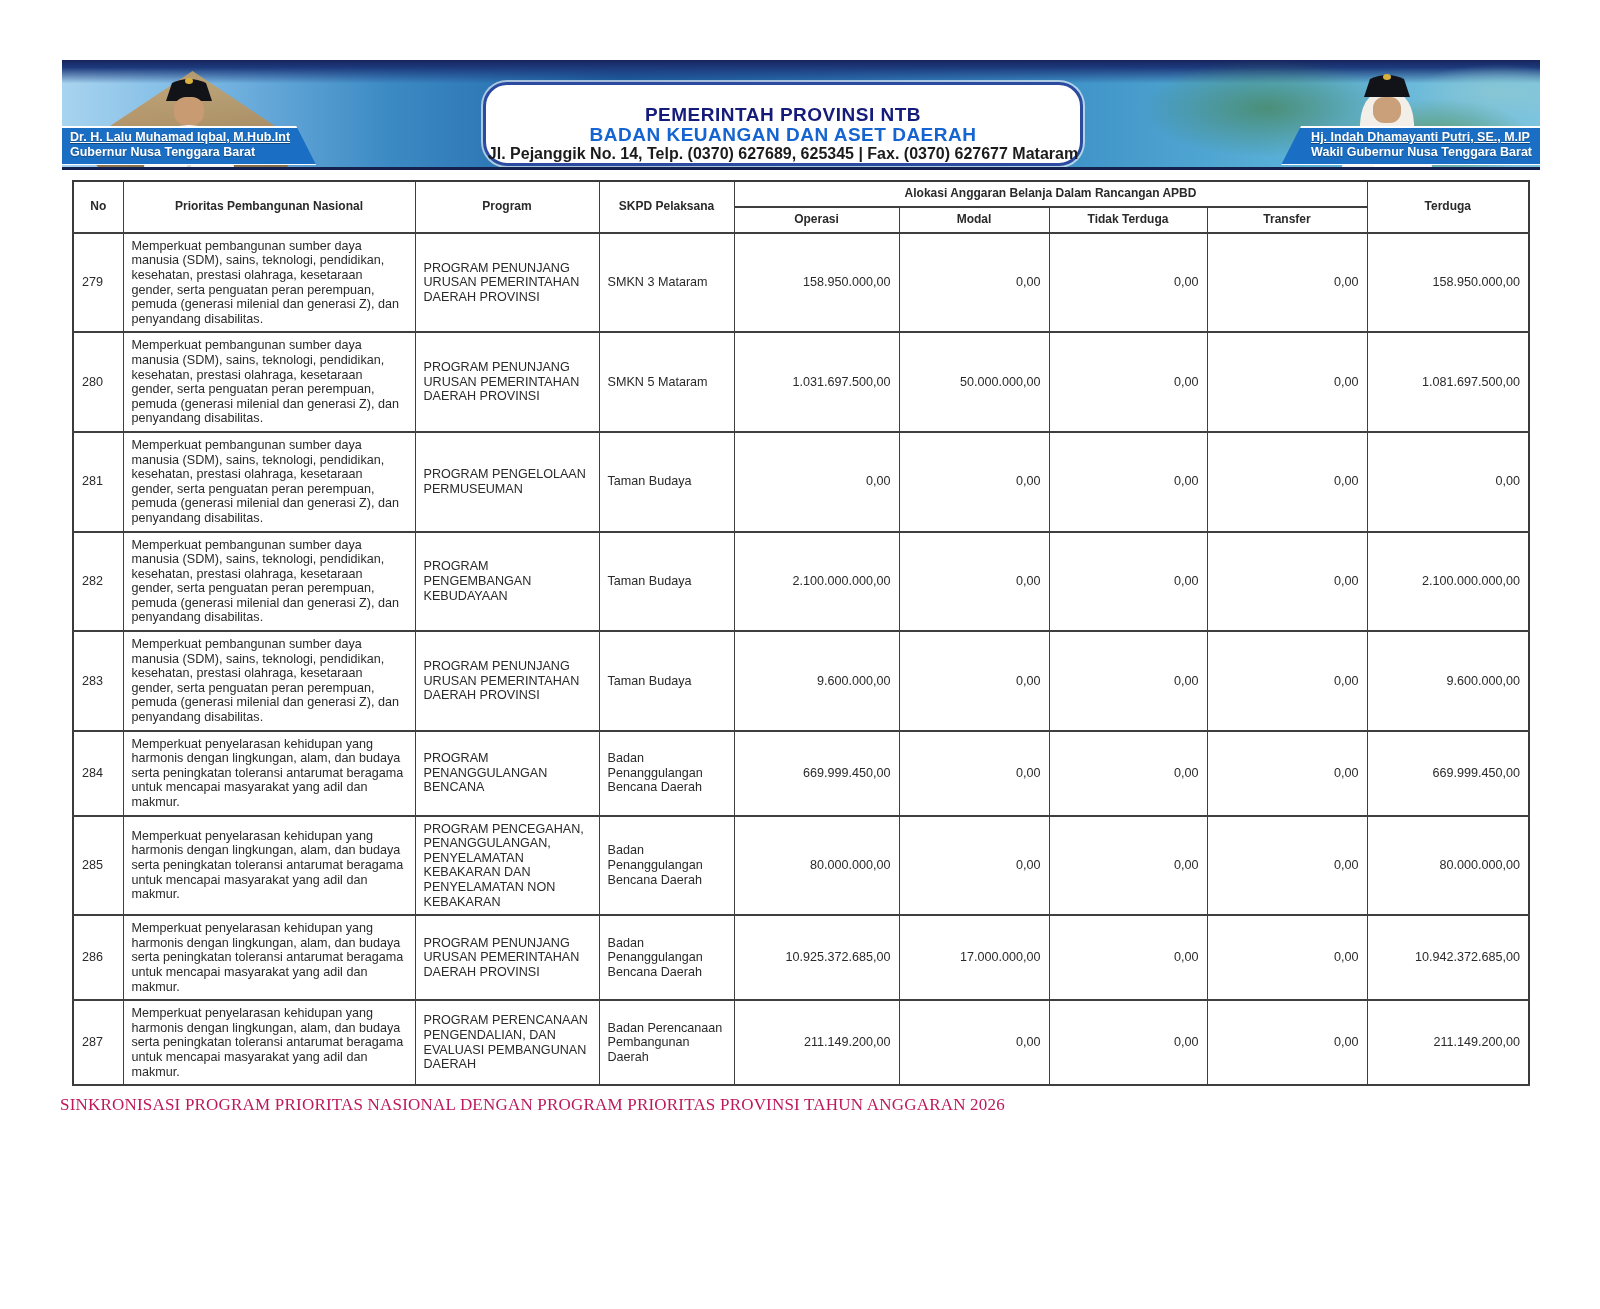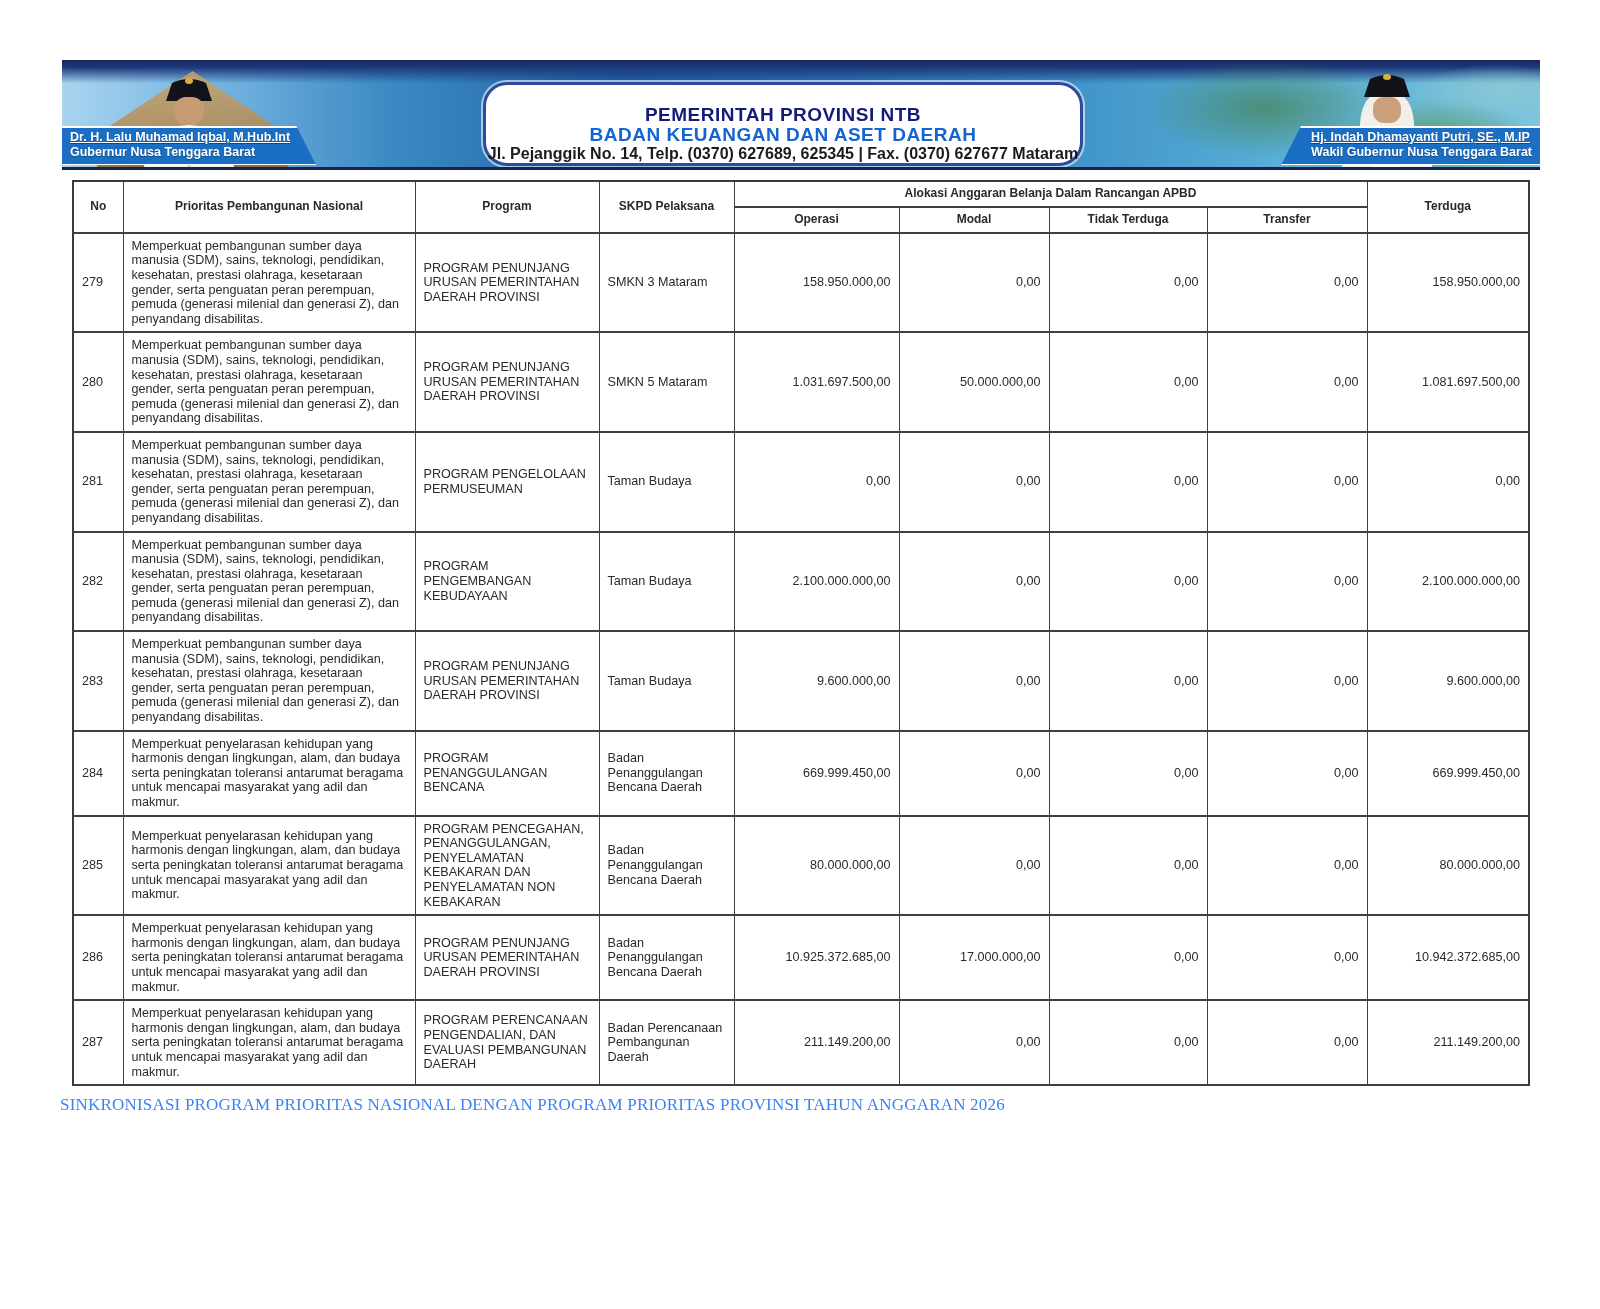--- a/index.html
+++ b/index.html
@@ -77,21 +77,21 @@
   table.budget tbody td { border-bottom-width: 2px; vertical-align: middle; padding: 5px 8px; }
   td.c-no   { text-align: left; }
   td.c-pri  { text-align: left; }
   td.c-prog { text-align: left; text-transform: none; }
   td.c-skpd { text-align: left; }
   td.c-num  { text-align: right; padding-right: 11px; white-space: nowrap; }
   
   .footer-caption {
     margin: 9px 0 0 60px;
     font-family: "Liberation Serif", "DejaVu Serif", serif;
-    font-size: 17px; color: #3b82f6; letter-spacing: .2px;
+    font-size: 17px; color: #be185d; letter-spacing: .2px;
   }
 </style>
 </head>
 <body>
 
 <div class="banner">
   <div class="hut"></div>
   <div class="aerial"></div>
 
   <svg class="official-photo gov" viewBox="0 0 150 100" preserveAspectRatio="xMidYMax meet">

